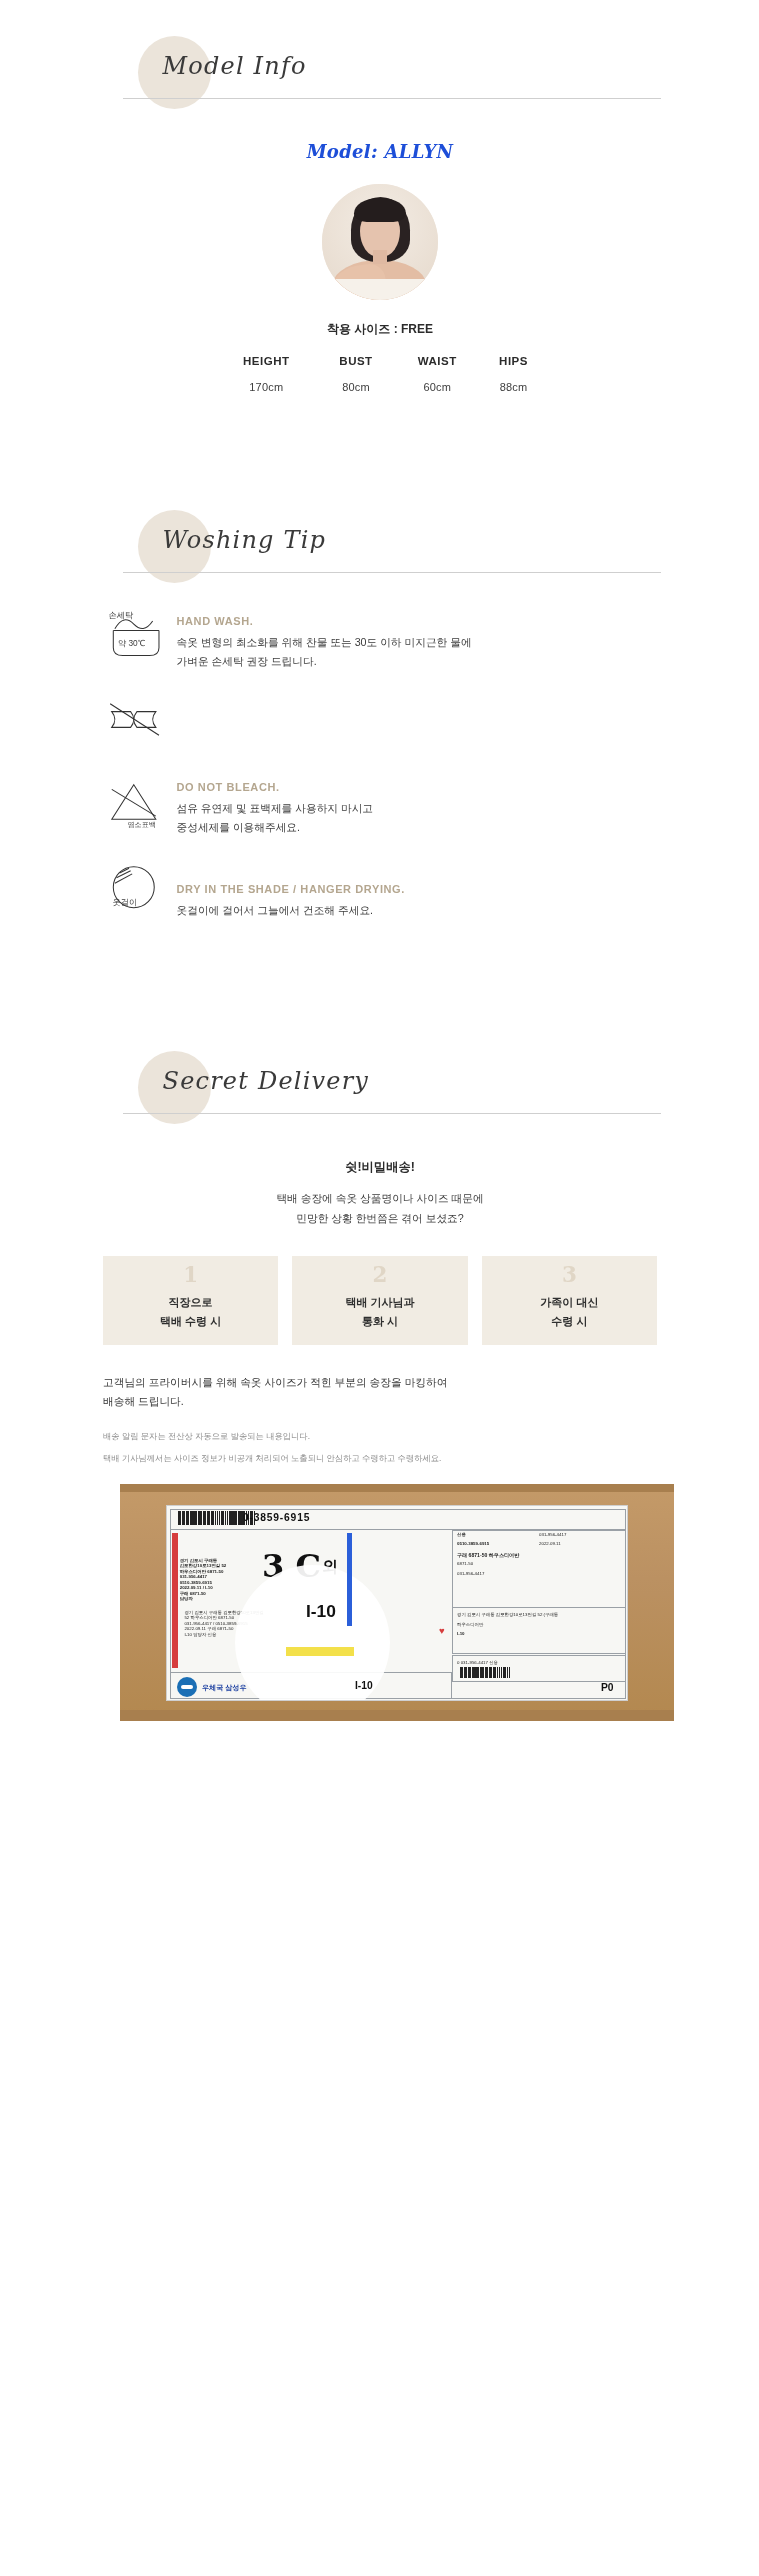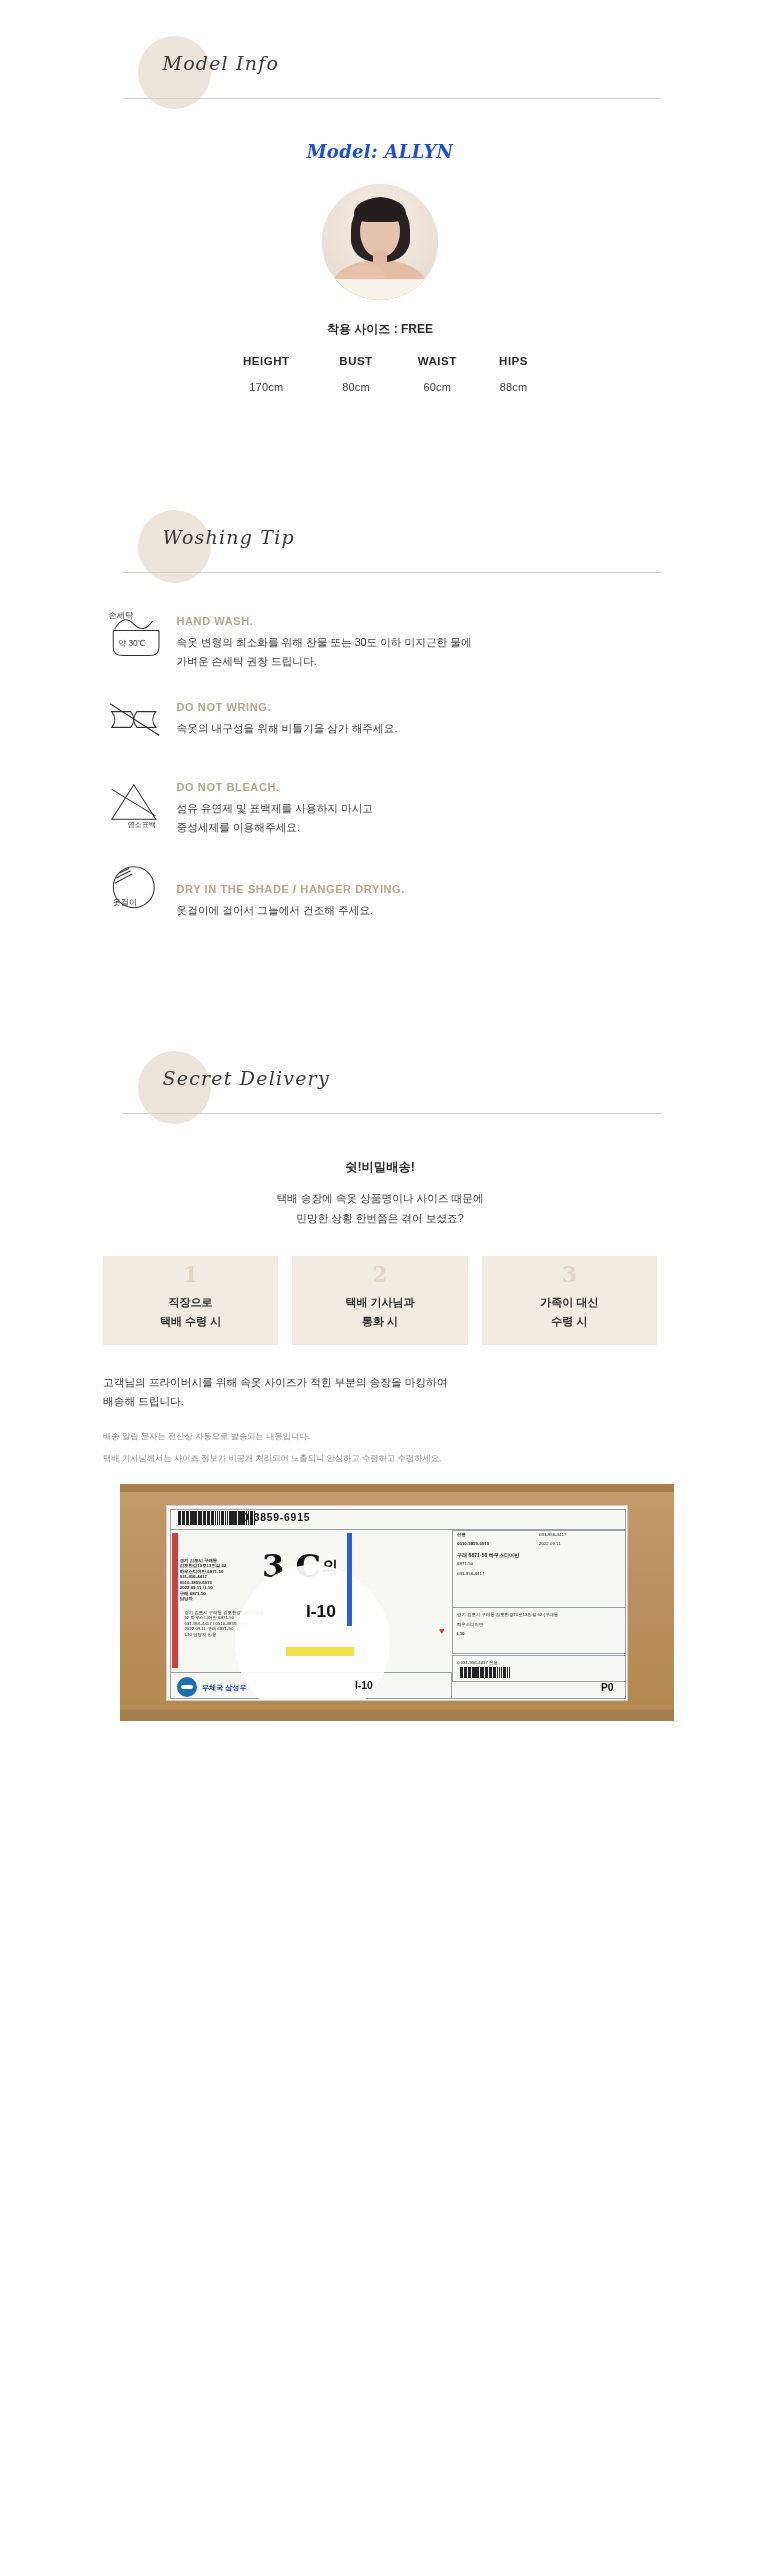--- a/index.html
+++ b/index.html
@@ -32,21 +32,21 @@
     width: 73px;
     height: 73px;
     border-radius: 50%;
     background: #ebe4da;
   }
   .section-head .title {
     position: absolute;
     left: 95px;
     top: 30px;
     font-family: "DejaVu Serif", "Liberation Serif", serif;
-    font-size: 19px;
+    font-size: 24px;
     font-style: italic;
     font-weight: 400;
     letter-spacing: 1.2px;
     color: #3a3a3a;
   }
   .section-head .rule {
     position: absolute;
     left: 55px;
     right: 32px;
     top: 76px;
@@ -346,24 +346,20 @@
     </div>
 
     <div class="wash-row">
       <div class="wash-icon">
         <svg class="ic" width="63" height="41" viewBox="0 0 80 52" fill="none" stroke="#333" stroke-width="1.3">
           <path d="M6 16 L30 16 Q38 26 30 36 L6 36 Q14 26 6 16 Z"></path>
           <path d="M62 16 L38 16 Q30 26 38 36 L62 36 Q54 26 62 16 Z"></path>
           <path d="M4 6 L66 46" stroke-width="1.4"></path>
         </svg>
       </div>
-      <div class="wash-text">
-        <div class="wash-title">DO NOT WRING.</div>
-        <div class="wash-desc" style="white-space:pre-line">속옷의 내구성을 위해 비틀기을 삼가 해주세요.</div>
-      </div>
     </div>
 
     <div class="wash-row">
       <div class="wash-icon">
         <svg class="ic" width="63" height="44" viewBox="0 0 80 56" fill="none" stroke="#333" stroke-width="1.3">
           <path d="M34 6 L62 50 L6 50 Z"></path>
           <path d="M6 12 L62 46"></path>
         </svg>
         <div class="icon-label" style="left:27px; top:24px; font-size:7.1px;margin-top:16px;">염소표백</div>
       </div>

